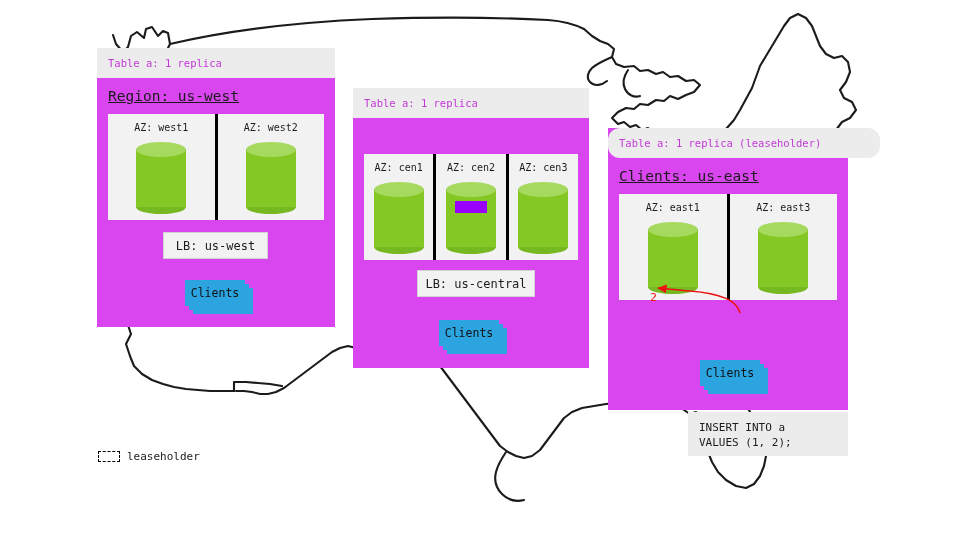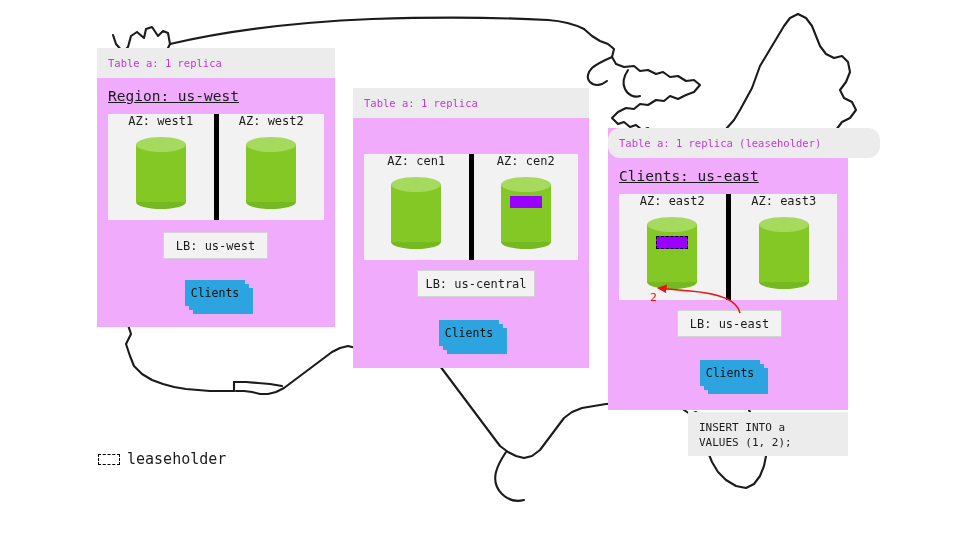--- a/index.html
+++ b/index.html
@@ -25,21 +25,21 @@
   #usmap {
     position: absolute;
     left: 0; top: 0;
     width: 960px; height: 540px;
     pointer-events: none;
   }
 
   
   .region-panel {
     position: absolute;
-    background: #f0abfc;
+    background: #d946ef;
     box-sizing: border-box;
   }
   .panel-titlebar {
     background: #ececec;
     box-sizing: border-box;
     display: flex;
     align-items: center;
     padding-left: 11px;
   }
   .panel-title-text {
@@ -65,25 +65,25 @@
   }
   .az-cell {
     position: relative;
     flex: 1 1 0;
     box-sizing: border-box;
     display: flex;
     flex-direction: column;
     align-items: center;
   }
   .az-cell + .az-cell {
-    border-left: 5px solid #000000;
+    border-left: 3px solid #000000;
   }
   .az-label {
-    margin-top: 0;
-    font-size: 12px;
+    margin-top: 8px;
+    font-size: 10px;
     color: #1b1b1b;
     white-space: nowrap;
   }
 
   
   .cyl {
     position: relative;
     margin-top: 9px;
   }
   .cyl-body {
@@ -169,21 +169,21 @@
     gap: 7px;
   }
   .legend-swatch {
     width: 22px;
     height: 11px;
     border: 1.6px dashed #000000;
     box-sizing: border-box;
     background: transparent;
   }
   .legend-text {
-    font-size: 15px;
+    font-size: 11px;
     color: #1b1b1b;
     white-space: nowrap;
   }
 
   
   #arrow-layer {
     position: absolute;
     left: 0; top: 0;
     width: 960px; height: 540px;
     pointer-events: none;
@@ -327,20 +327,28 @@
       </div>
       <div class="az-cell">
         <span class="az-label">AZ: cen2</span>
         <div class="cyl" style="width:50px; height:72px;">
           <div class="cyl-bottom" style="width:50px; height:14px; top:58px;"></div>
           <div class="cyl-body" style="width:50px; height:58px; top:7px;"></div>
           <div class="cyl-top" style="width:50px; height:15px;"></div>
           <div class="replica-block" style="left:9px; top:19px; width:32px; height:12px;"></div>
         </div>
       </div>
+      <div class="az-cell">
+        <span class="az-label">AZ: cen3</span>
+        <div class="cyl" style="width:50px; height:72px;">
+          <div class="cyl-bottom" style="width:50px; height:14px; top:58px;"></div>
+          <div class="cyl-body" style="width:50px; height:58px; top:7px;"></div>
+          <div class="cyl-top" style="width:50px; height:15px;"></div>
+        </div>
+      </div>
     </div>
 
     <div class="lb-box" style="left:64px; top:182px; width:118px; height:27px;">
       <span>LB: us-central</span>
     </div>
 
     <div class="clients-stack" style="left:86px; top:232px; width:68px; height:34px;">
       <div class="clients-card c3" style="width:60px; height:26px;"></div>
       <div class="clients-card c2" style="width:60px; height:26px;"></div>
       <div class="clients-card c1" style="width:60px; height:26px;">
@@ -350,41 +358,37 @@
   </div>
 
   <div class="region-panel" style="left:608px; top:128px; width:240px; height:282px;">
     <div class="panel-titlebar" style="position:absolute; left:0; top:0; width:272px; height:30px;border-radius:12px;">
       <span class="panel-title-text">Table a: 1 replica (leaseholder)</span>
     </div>
     <span class="region-label" style="left:11px; top:40px;">Clients: us-east</span>
 
     <div class="az-strip" style="left:11px; top:66px; width:218px; height:106px;">
       <div class="az-cell">
-        <span class="az-label">AZ: east2</span>
-        <div class="cyl" style="width:50px; height:72px;">
-          <div class="cyl-bottom" style="width:50px; height:14px; top:58px;"></div>
-          <div class="cyl-body" style="width:50px; height:58px; top:7px;"></div>
-          <div class="cyl-top" style="width:50px; height:15px;"></div>
-          <div class="replica-block leaseholder" style="left:9px; top:19px; width:32px; height:13px;"></div>
+        <span class="az-label">AZ: east1</span>
+        <div class="cyl" style="width:50px; height:72px;">
+          <div class="cyl-bottom" style="width:50px; height:14px; top:58px;"></div>
+          <div class="cyl-body" style="width:50px; height:58px; top:7px;"></div>
+          <div class="cyl-top" style="width:50px; height:15px;"></div>
         </div>
       </div>
       <div class="az-cell">
         <span class="az-label">AZ: east3</span>
         <div class="cyl" style="width:50px; height:72px;">
           <div class="cyl-bottom" style="width:50px; height:14px; top:58px;"></div>
           <div class="cyl-body" style="width:50px; height:58px; top:7px;"></div>
           <div class="cyl-top" style="width:50px; height:15px;"></div>
         </div>
       </div>
     </div>
 
-    <div class="lb-box" style="left:69px; top:182px; width:105px; height:27px;">
-      <span>LB: us-east</span>
-    </div>
 
     <div class="clients-stack" style="left:92px; top:232px; width:68px; height:34px;">
       <div class="clients-card c3" style="width:60px; height:26px;"></div>
       <div class="clients-card c2" style="width:60px; height:26px;"></div>
       <div class="clients-card c1" style="width:60px; height:26px;">
         <span>Clients</span>
       </div>
     </div>
   </div>
 

